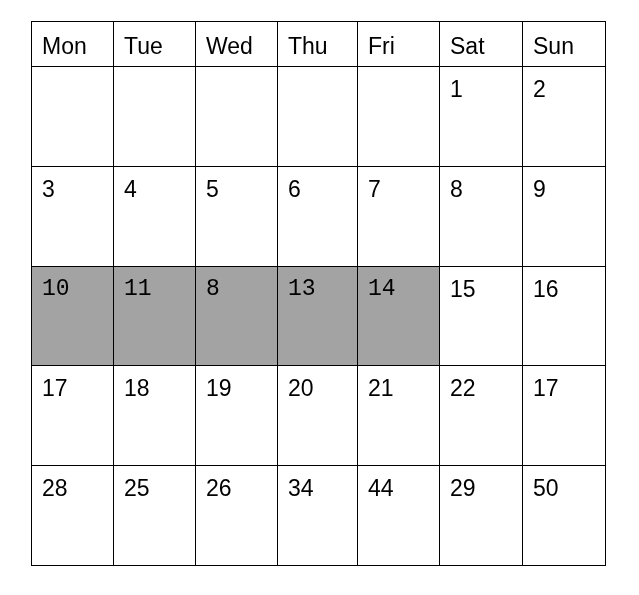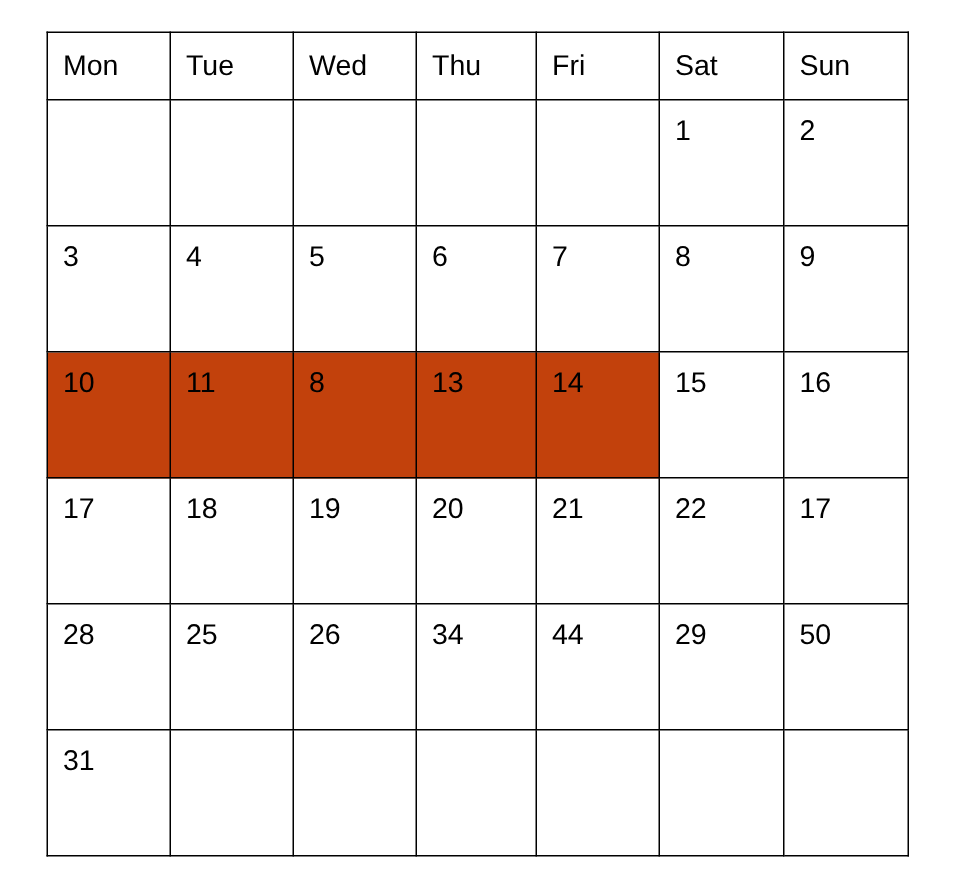--- a/index.html
+++ b/index.html
@@ -40,27 +40,28 @@
   }
   table.calendar thead th {
     height: 44px;
   }
   table.calendar tbody td {
     height: 83px;
   }
   .cellpad {
     padding: 11px 0 0 10px;
     display: block;
-    font-size: 19px;
+    font-size: 23px;
   }
   th .cellpad {
     padding: 13px 0 0 10px;
   }
   td.highlight {
-    background: #c2410c;
+    background: #a3a3a3;
+    font-family: Liberation Mono, monospace;
   }
   
   col.c0 { width: 82px; }
   col.c1 { width: 82px; }
   col.c2 { width: 82px; }
   col.c3 { width: 80px; }
   col.c4 { width: 82px; }
   col.c5 { width: 83px; }
   col.c6 { width: 83px; }
 </style>
@@ -212,38 +213,15 @@
         <td>
             <span class="cellpad">44</span>
           </td>
         <td>
             <span class="cellpad">29</span>
           </td>
         <td>
             <span class="cellpad">50</span>
           </td>
       </tr>
-      <tr>
-        <td>
-            <span class="cellpad">31</span>
-          </td>
-        <td>
-            <span class="cellpad"></span>
-          </td>
-        <td>
-            <span class="cellpad"></span>
-          </td>
-        <td>
-            <span class="cellpad"></span>
-          </td>
-        <td>
-            <span class="cellpad"></span>
-          </td>
-        <td>
-            <span class="cellpad"></span>
-          </td>
-        <td>
-            <span class="cellpad"></span>
-          </td>
-      </tr>
     </tbody>
   </table>
 </div>
 
 </body></html>

